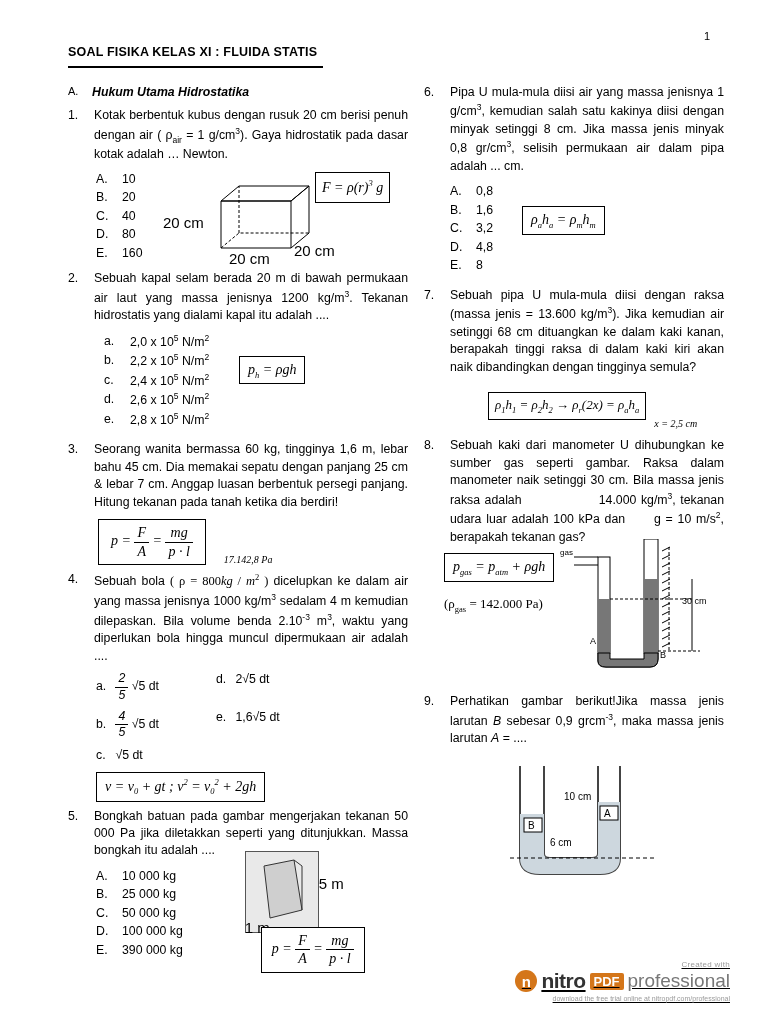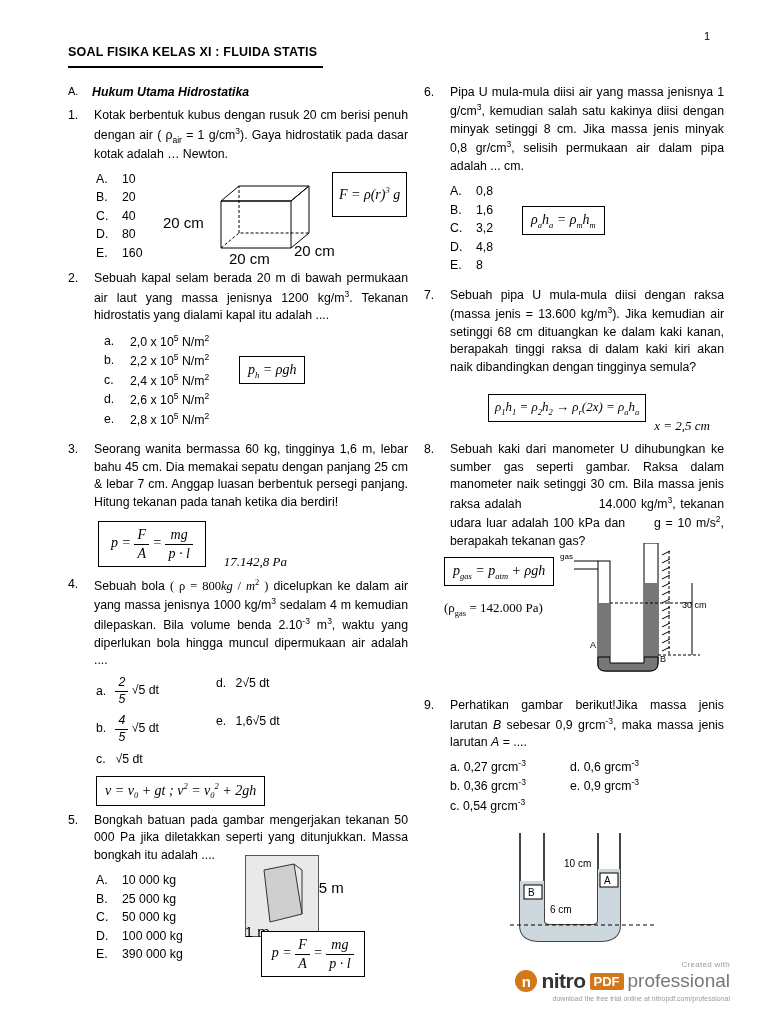--- a/index.html
+++ b/index.html
@@ -34,25 +34,25 @@
   .formula{
     border:1px solid #000;display:inline-block;padding:3px 8px;
     font-family:"Liberation Serif", serif;font-style:italic;font-size:14px;
     background:#fff;
   }
   .frac{display:inline-block;vertical-align:middle;text-align:center;font-style:italic;}
   .frac .n{display:block;border-bottom:1px solid #000;padding:0 3px;line-height:1.25;}
   .frac .d{display:block;padding:0 3px;line-height:1.25;}
   .sqrt{font-style:normal;}
   .note{font-family:"Liberation Serif", serif;font-size:12.5px;}
-  .ans-right{font-family:"Liberation Serif", serif;font-style:italic;font-size:13px;margin-top:36px;}
+  .ans-right{font-family:"Liberation Serif", serif;font-style:italic;font-size:10px;margin-top:36px;}
   .figrow{display:flex;align-items:flex-start;gap:10px;}
   .lbl-s{font-size:15px;}
   .footer{position:absolute;left:0;right:0;bottom:8px;height:70px;}
-  .nitro{position:absolute;right:38px;bottom:14px;text-align:right;}
+  .nitro{position:absolute;right:38px;bottom:14px;text-align:right;text-decoration:underline;}
   .nitro .cw{font-size:8px;color:#9a9a9a;letter-spacing:.3px;}
   .nitro .main{display:flex;align-items:center;justify-content:flex-end;gap:4px;}
   .nitro .circ{width:22px;height:22px;border-radius:50%;background:#d4761a;color:#fff;font-weight:bold;font-size:15px;display:flex;align-items:center;justify-content:center;}
   .nitro .n1{font-size:21px;font-weight:bold;color:#333;letter-spacing:-.5px;}
   .nitro .pdf{font-size:13px;font-weight:bold;color:#fff;background:#d4761a;padding:1px 4px;border-radius:2px;}
   .nitro .prof{font-size:19px;color:#777;}
   .nitro .dl{font-size:7px;color:#999;margin-top:2px;}
   .imgbox{border:1px solid #555;background:#e9e9e9;}
 </style>
 </head>
@@ -105,21 +105,21 @@
         <svg width="150" height="90" style="position:absolute;left:0;top:4px;">
           <polygon points="30,25 100,25 100,72 30,72" fill="none" stroke="#000" stroke-width="1"></polygon>
           <polygon points="30,25 48,10 118,10 100,25" fill="none" stroke="#000" stroke-width="1"></polygon>
           <polyline points="100,25 118,10 118,57 100,72" fill="none" stroke="#000" stroke-width="1"></polyline>
           <polyline points="30,72 48,57 118,57" fill="none" stroke="#000" stroke-width="1" stroke-dasharray="3,2"></polyline>
           <polyline points="48,57 48,10" fill="none" stroke="#000" stroke-width="1" stroke-dasharray="3,2"></polyline>
         </svg>
         <div class="lbl-s" style="position:absolute;left:-28px;top:40px;">20 cm</div>
         <div class="lbl-s" style="position:absolute;left:38px;top:76px;">20 cm</div>
         <div class="lbl-s" style="position:absolute;left:103px;top:68px;">20 cm</div>
-        <div class="formula" style="position:absolute;left:141px;top:0px;padding:11px 6px;">
+        <div class="formula" style="position:absolute;left:124px;top:0px;padding:4px 6px;">
           <i>F</i> = ρ(<i>r</i>)<sup>3</sup> <i>g</i>
         </div>
       </div>
     </div>
 
     <div class="q" style="margin-top:2px;">
       <div class="num">2.</div>
       <div class="body">
         Sebuah kapal selam berada 20 m di bawah permukaan air laut yang massa jenisnya 1200 kg/m<sup>3</sup>. Tekanan hidrostatis yang dialami kapal itu adalah ....
       </div>
@@ -356,33 +356,20 @@
         <div class="lbl-s" style="position:absolute;left:86px;top:110px;font-size:9px;">B</div>
       </div>
     </div>
 
     <div class="q" style="margin-top:2px;">
       <div class="num">9.</div>
       <div class="body">
         Perhatikan gambar berikut!Jika massa jenis larutan <i>B</i> sebesar 0,9 grcm<sup>-3</sup>, maka massa jenis larutan <i>A</i> = ....
       </div>
     </div>
-    <div style="margin-left:26px;margin-top:2px;">
-      <div style="display:flex;">
-        <div style="width:120px;">a. 0,27 grcm<sup>-3</sup></div>
-        <div>d. 0,6 grcm<sup>-3</sup></div>
-      </div>
-      <div style="display:flex;">
-        <div style="width:120px;">b. 0,36 grcm<sup>-3</sup></div>
-        <div>e. 0,9 grcm<sup>-3</sup></div>
-      </div>
-      <div style="display:flex;">
-        <div style="width:120px;">c. 0,54 grcm<sup>-3</sup></div>
-      </div>
-    </div>
 
     <div style="position:relative;width:280px;height:130px;margin-top:14px;">
       <svg width="270" height="125">
         <path d="M96 4 L96 96 Q96 112 116 112 L176 112 Q196 112 196 96 L196 4" fill="none" stroke="#444" stroke-width="2"></path>
         <path d="M120 4 L120 92 Q120 96 126 96 L168 96 Q174 96 174 92 L174 4" fill="none" stroke="#444" stroke-width="2"></path>
         <path d="M96 52 L96 96 Q96 112 116 112 L176 112 Q196 112 196 96 L196 40 L174 40 L174 92 Q174 96 168 96 L126 96 Q120 96 120 92 L120 52 Z" fill="#cdd7de" stroke="none"></path>
         <line x1="86" y1="96" x2="230" y2="96" stroke="#000" stroke-dasharray="4,3"></line>
         <rect x="100" y="56" width="18" height="14" fill="#fff" stroke="#000"></rect>
         <rect x="176" y="44" width="18" height="14" fill="#fff" stroke="#000"></rect>
       </svg>

